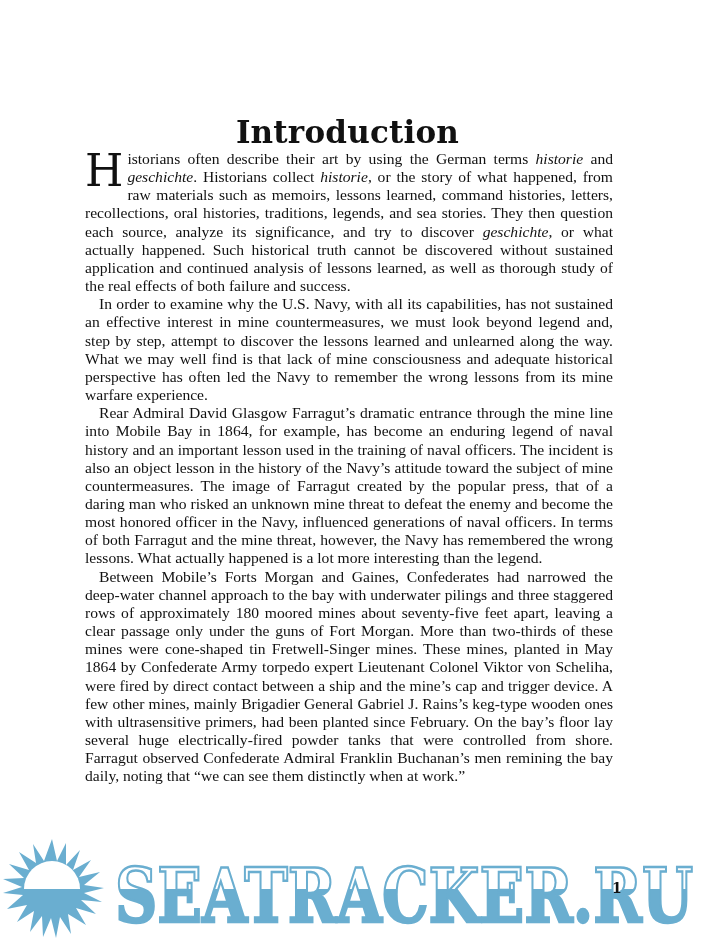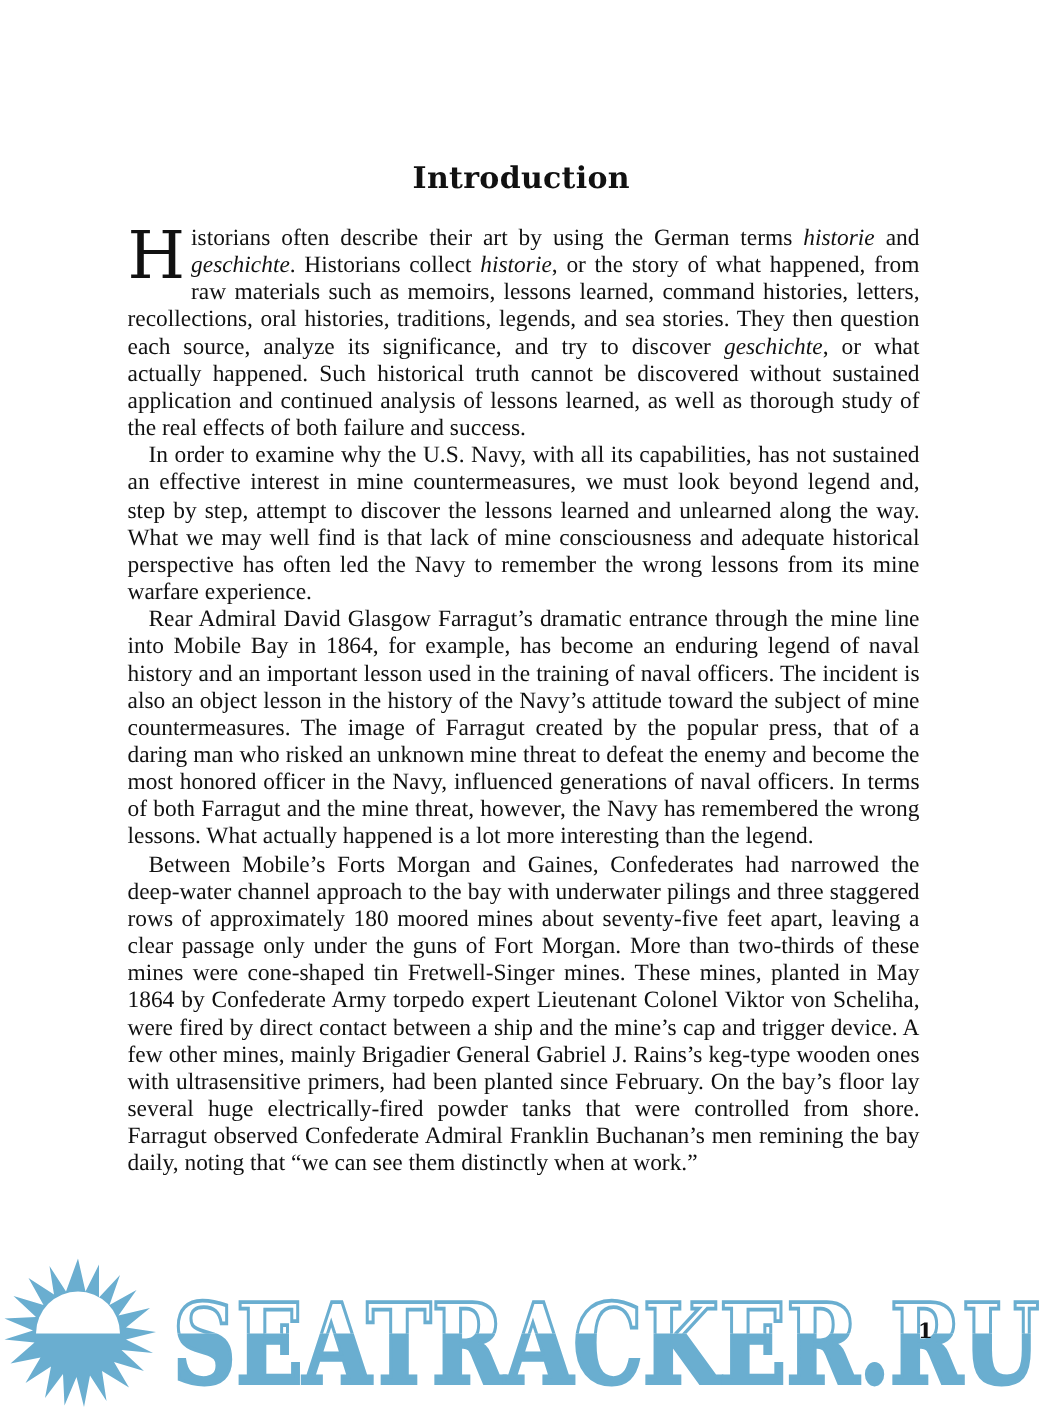--- a/index.html
+++ b/index.html
@@ -1,20 +1,20 @@
 <!DOCTYPE html>
 <html><head>
 <meta charset="utf-8">
 <style>
   html, body { margin: 0; padding: 0; background: #ffffff; }
   body { width: 703px; height: 943px; position: relative; overflow: hidden; }
   .page { position: absolute; left: 0; top: 0; width: 703px; height: 943px; background: #fff; }
   .title {
     position: absolute; left: 0; top: 93px; width: 695px; text-align: center;
-    font-family: "DejaVu Serif", serif; font-weight: bold; font-size: 20px;
+    font-family: "DejaVu Serif", serif; font-weight: bold; font-size: 31px;
     color: #111; letter-spacing: 0.2px;
   }
   .body {
     position: absolute; left: 85px; top: 150px; width: 528px;
     font-family: "Liberation Serif", serif; font-size: 15.6px; line-height: 18.15px;
     color: #111; text-align: justify;
   }
   .body p { margin: 0; text-indent: 14px; }
   .body p.first { text-indent: 0; }
   .dropcap {

